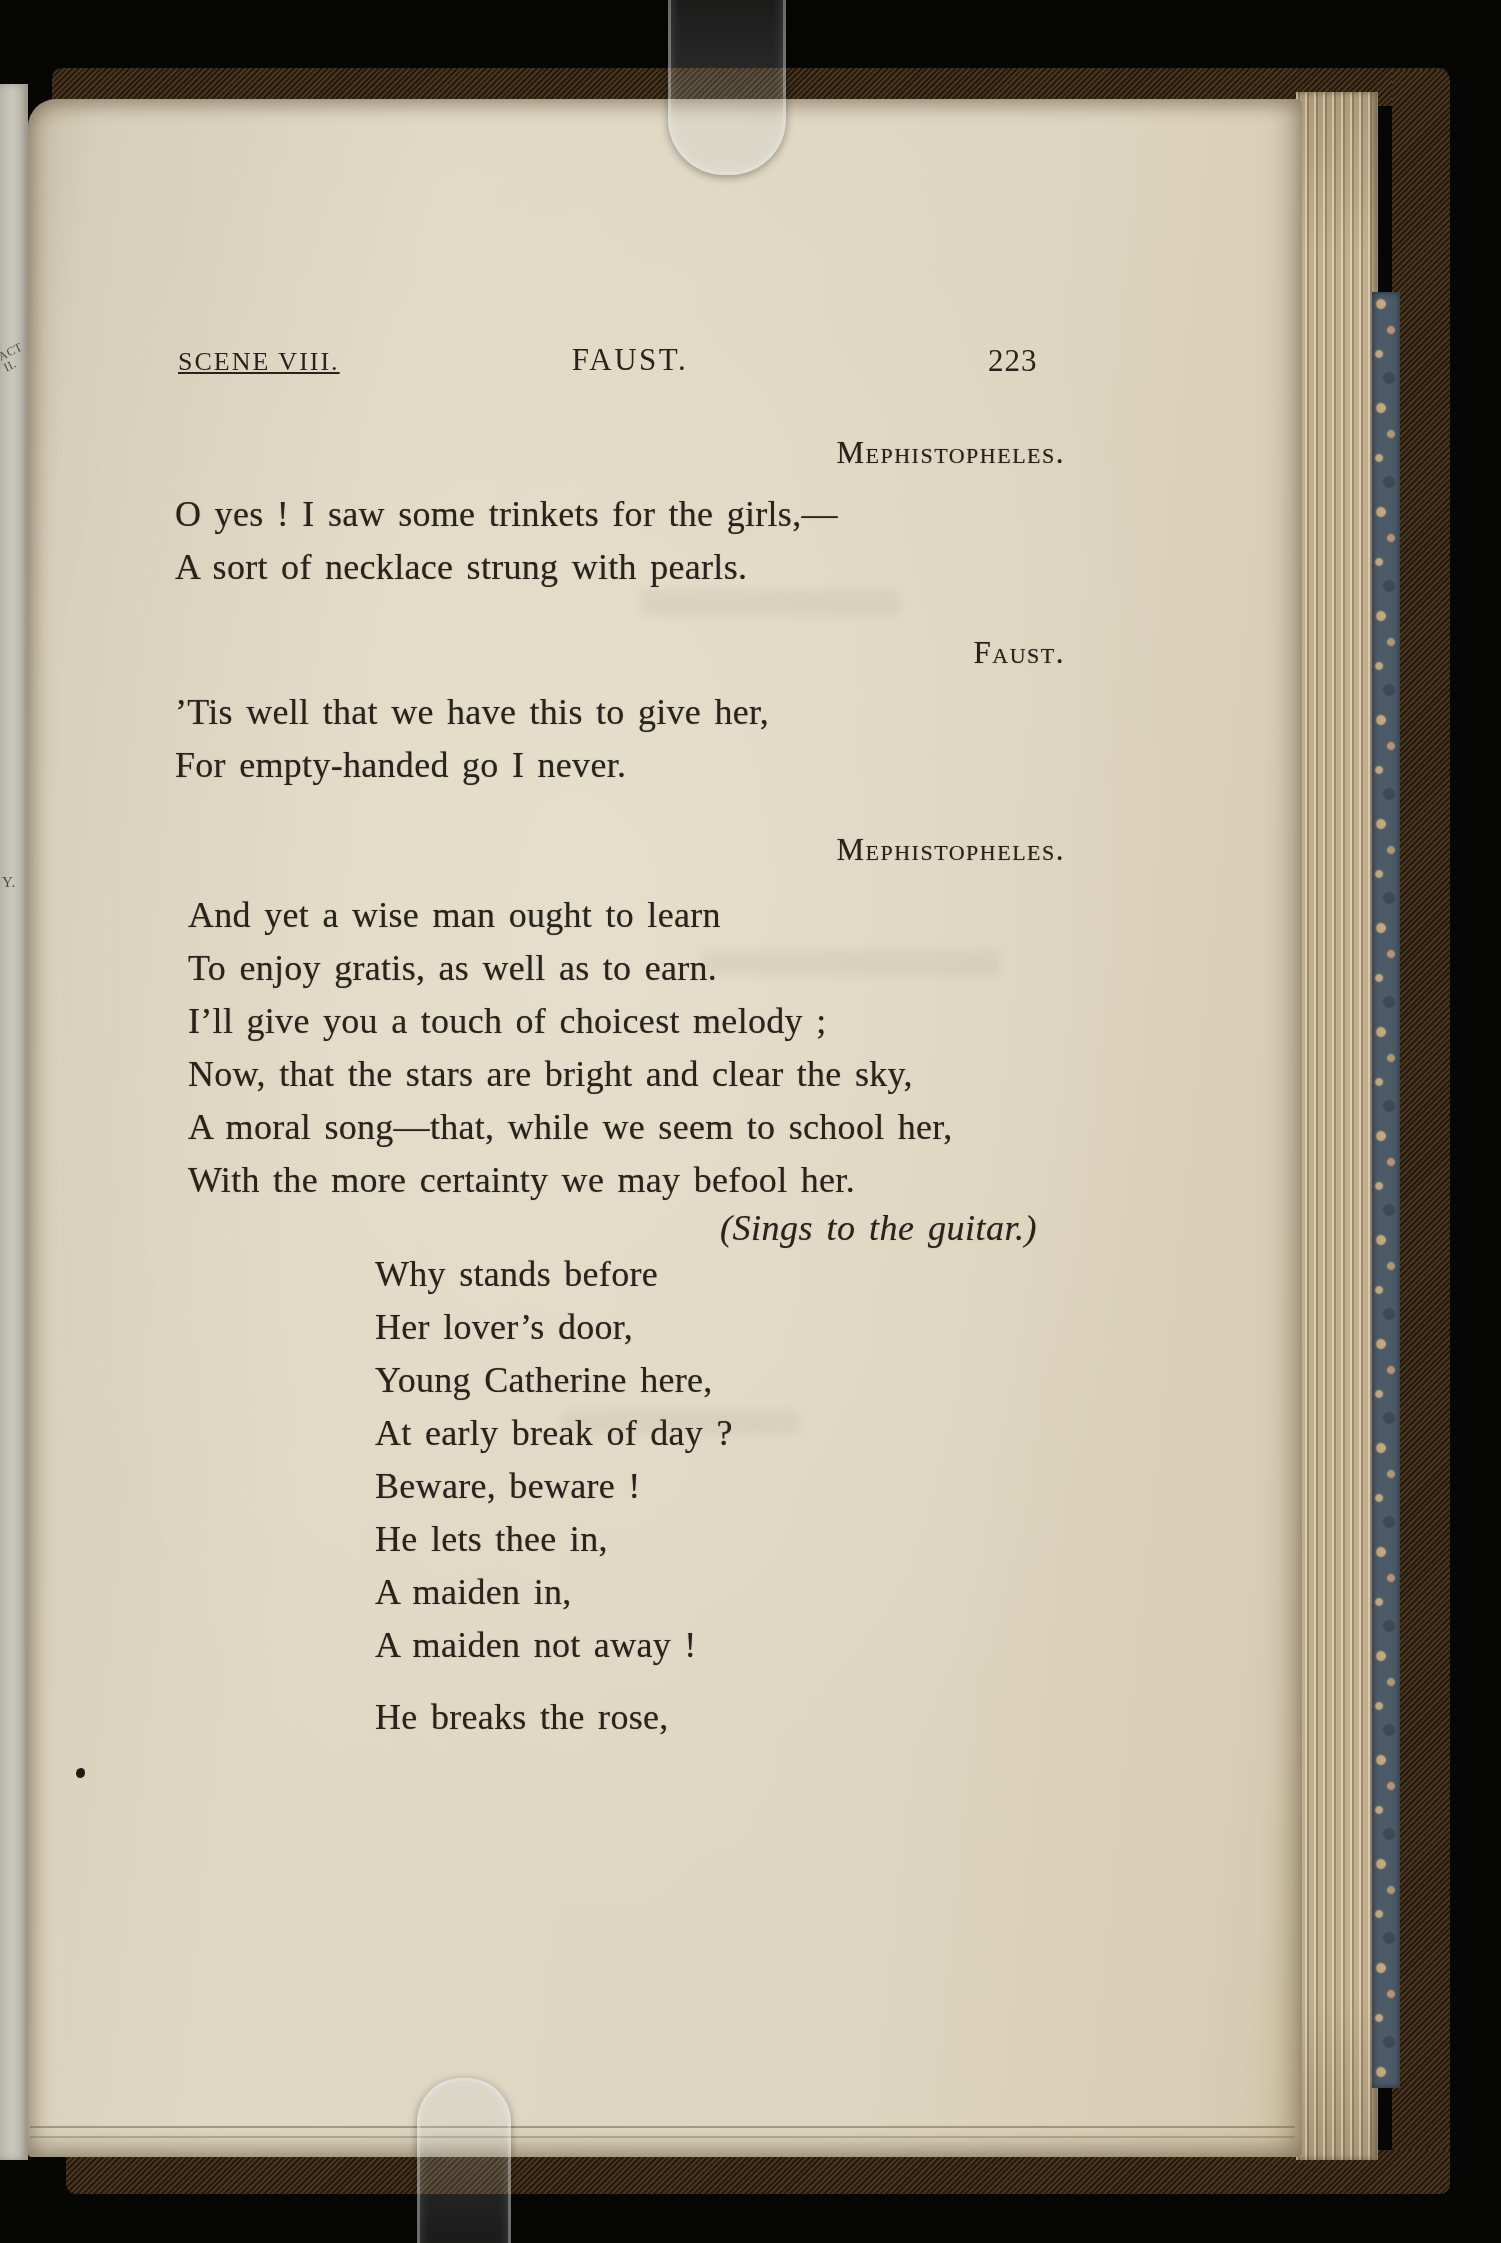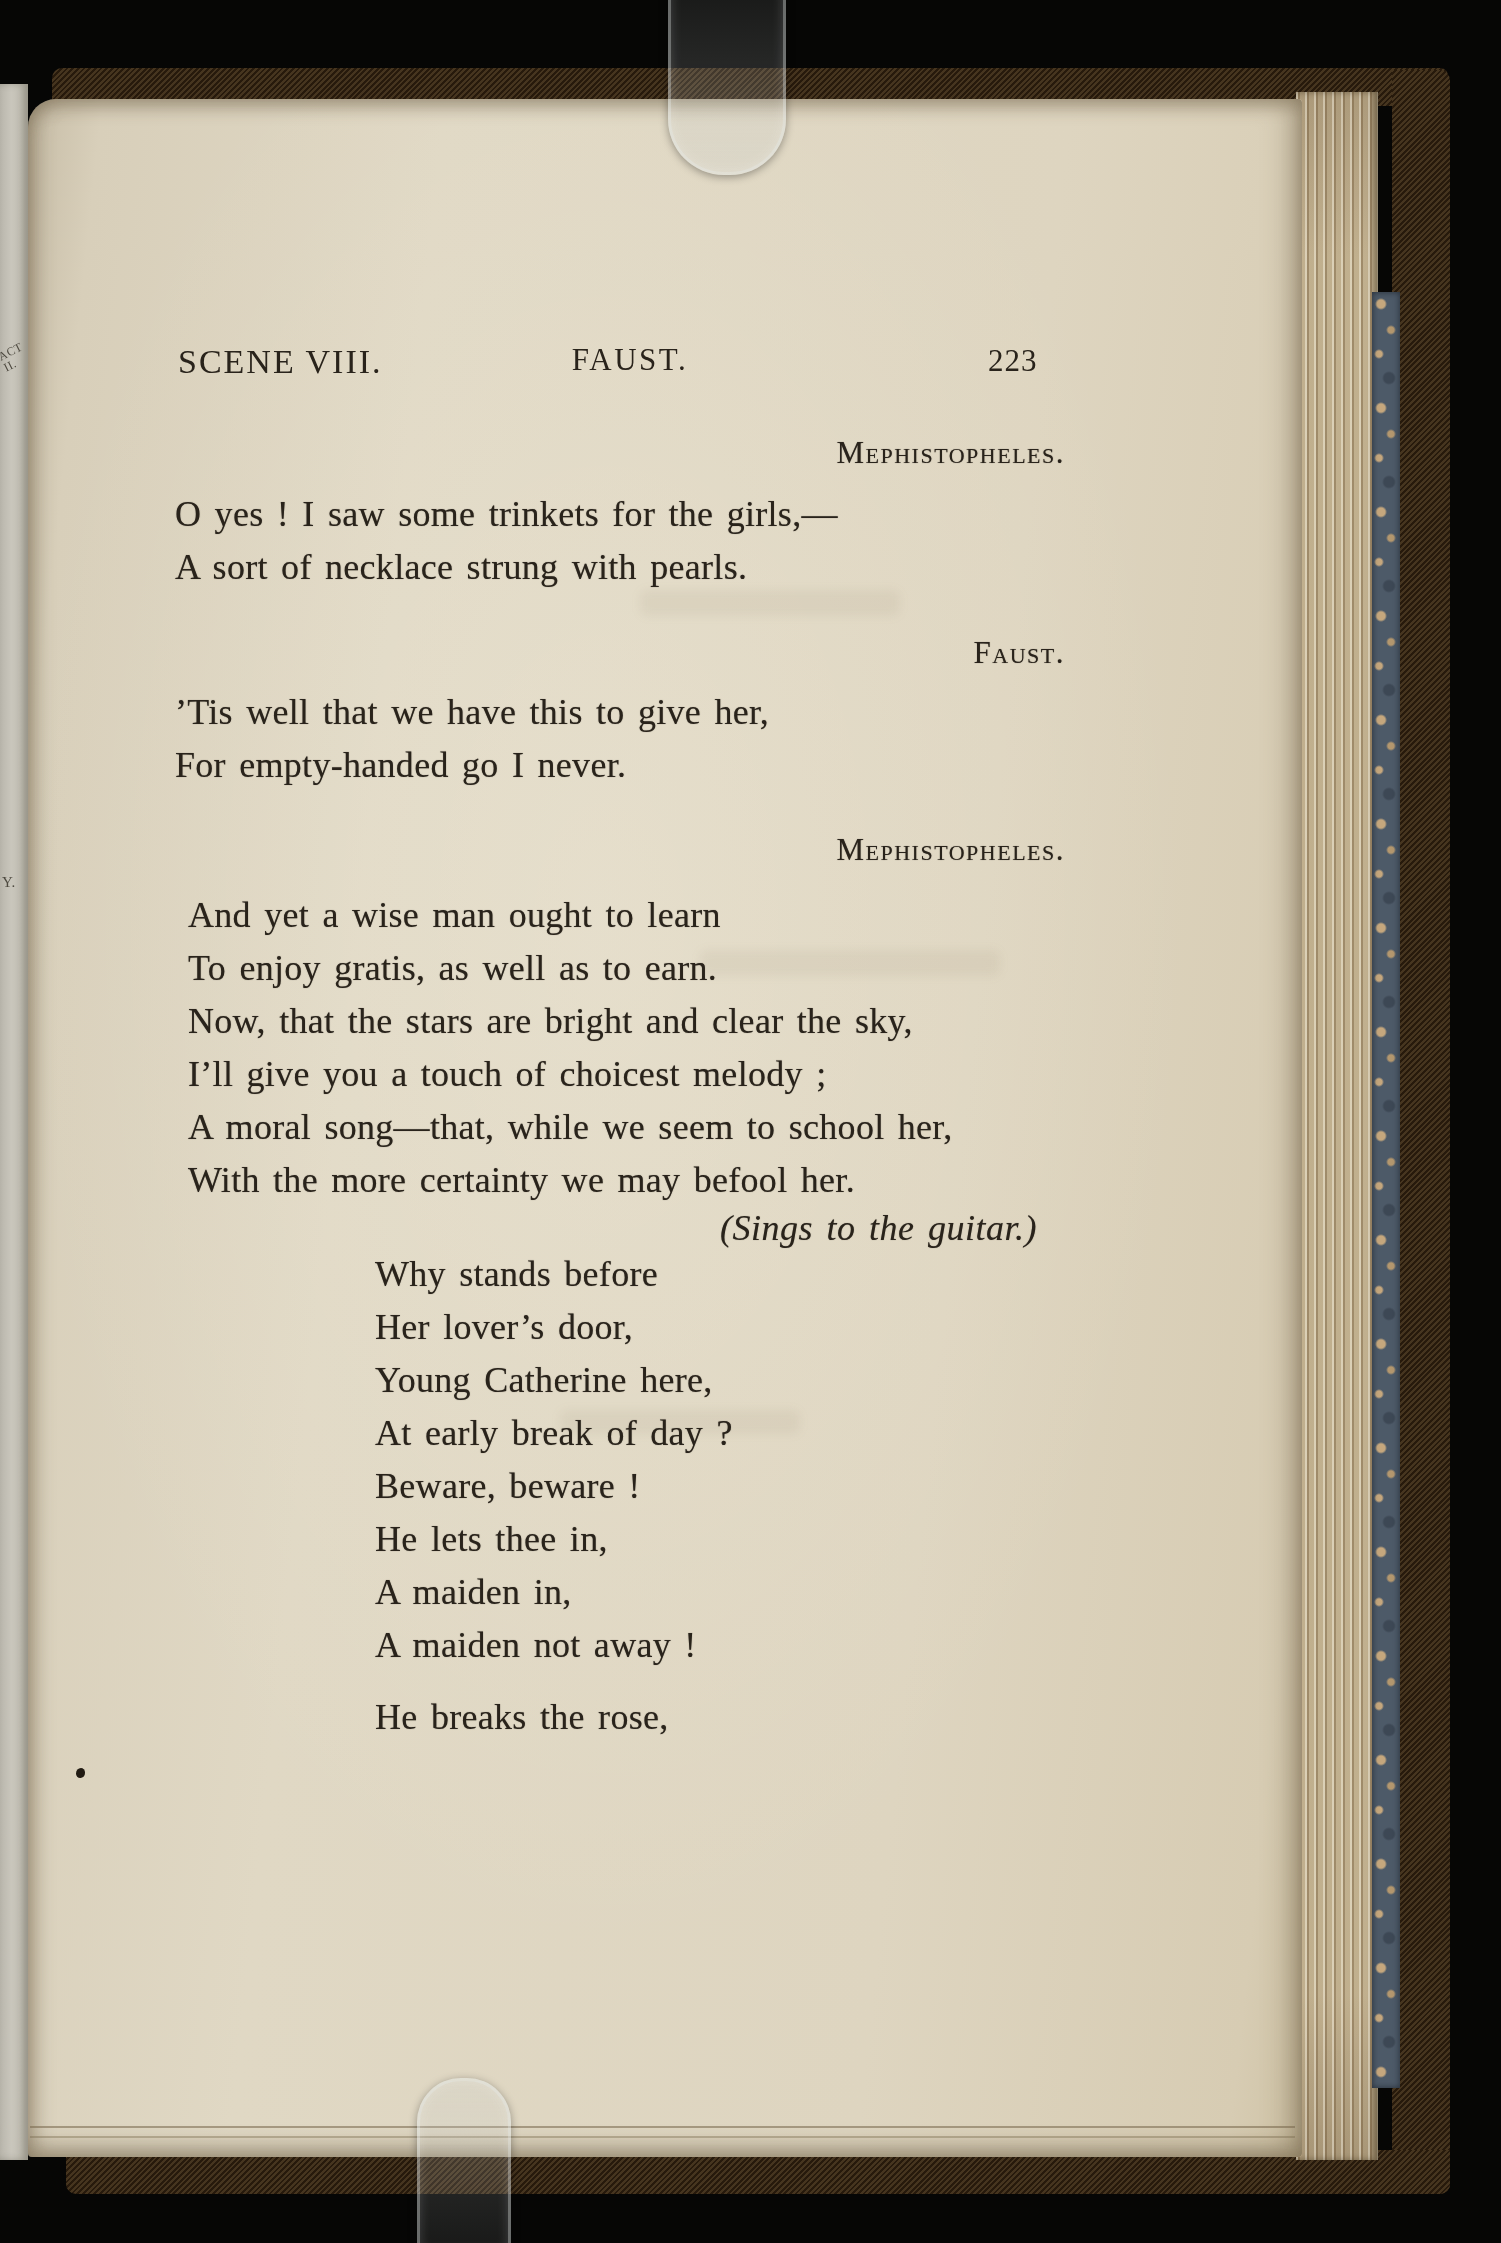--- a/index.html
+++ b/index.html
@@ -60,21 +60,21 @@
     background:linear-gradient(180deg,rgba(190,196,196,.10),rgba(205,210,210,.26));
     border:3px solid rgba(235,240,240,.38);
     box-shadow:0 2px 8px rgba(0,0,0,.35), inset 0 0 12px rgba(255,255,255,.18);
   }
   .strap-top{left:668px;top:-12px;width:112px;height:184px;border-radius:0 0 56px 56px;border-top:none;}
   .strap-bottom{left:417px;top:2078px;width:88px;height:170px;border-radius:44px 44px 0 0;border-bottom:none;
     background:linear-gradient(0deg,rgba(190,196,196,.10),rgba(205,210,210,.24));}
   
   .text-layer{position:absolute;inset:0;color:#29231b;}
   .text-layer .abs{position:absolute;}
-  .running-head{font-size:34px;letter-spacing:2px;line-height:34px;font-variant:small-caps;}
+  .running-head{font-size:26px;letter-spacing:2px;line-height:34px;font-variant:small-caps;text-decoration:underline;}
   .page-title{font-size:31px;letter-spacing:2.5px;line-height:34px;}
   .page-num{font-size:31px;line-height:34px;letter-spacing:1px;}
   .speaker{
     font-variant:small-caps;font-size:31px;line-height:40px;letter-spacing:1.5px;
     text-align:right;text-shadow:0 0 1px rgba(41,35,27,.55);
   }
   .line{
     font-size:36px;line-height:53px;white-space:pre;
     letter-spacing:.3px;word-spacing:4px;
     text-shadow:0 0 1px rgba(41,35,27,.5);
@@ -120,22 +120,22 @@
     <div class="abs speaker" style="left:175px;top:633px;width:890px;">Faust.</div>
     <div class="abs" style="left:175px;top:686px;">
         <div class="line">’Tis well that we have this to give her,</div>
         <div class="line">For empty-handed go I never.</div>
       </div>
 
     <div class="abs speaker" style="left:175px;top:830px;width:890px;">Mephistopheles.</div>
     <div class="abs" style="left:188px;top:889px;">
         <div class="line">And yet a wise man ought to learn</div>
         <div class="line">To enjoy gratis, as well as to earn.</div>
+        <div class="line">I’ll give you a touch of choicest melody ;</div>
         <div class="line">Now, that the stars are bright and clear the sky,</div>
-        <div class="line">I’ll give you a touch of choicest melody ;</div>
         <div class="line">A moral song—that, while we seem to school her,</div>
         <div class="line">With the more certainty we may befool her.</div>
       </div>
 
     <div class="abs stage-dir" style="right:464px;top:1206px;">(Sings to the guitar.)</div>
 
     <div class="abs" style="left:375px;top:1248px;">
         <div class="line">Why stands before</div>
         <div class="line">Her lover’s door,</div>
         <div class="line">Young Catherine here,</div>

